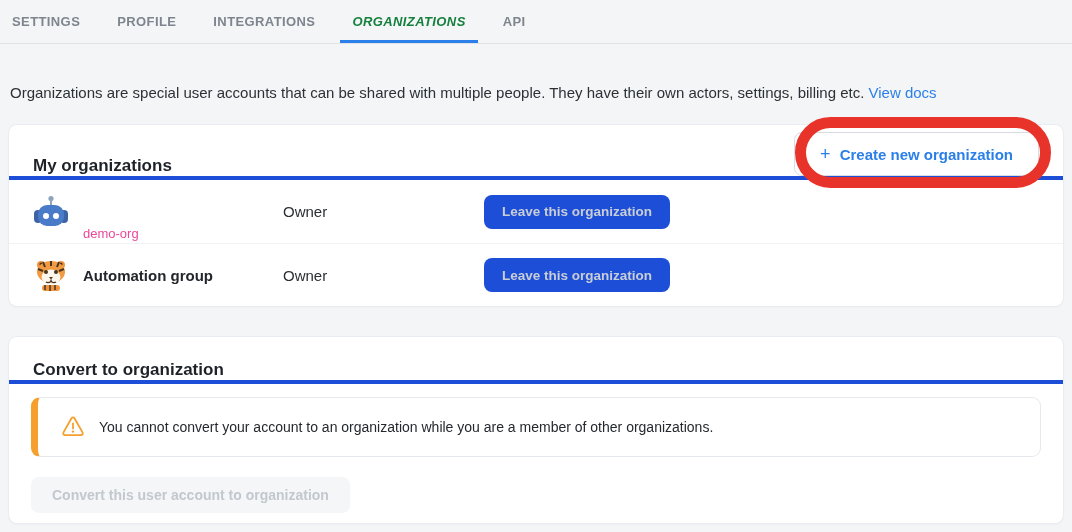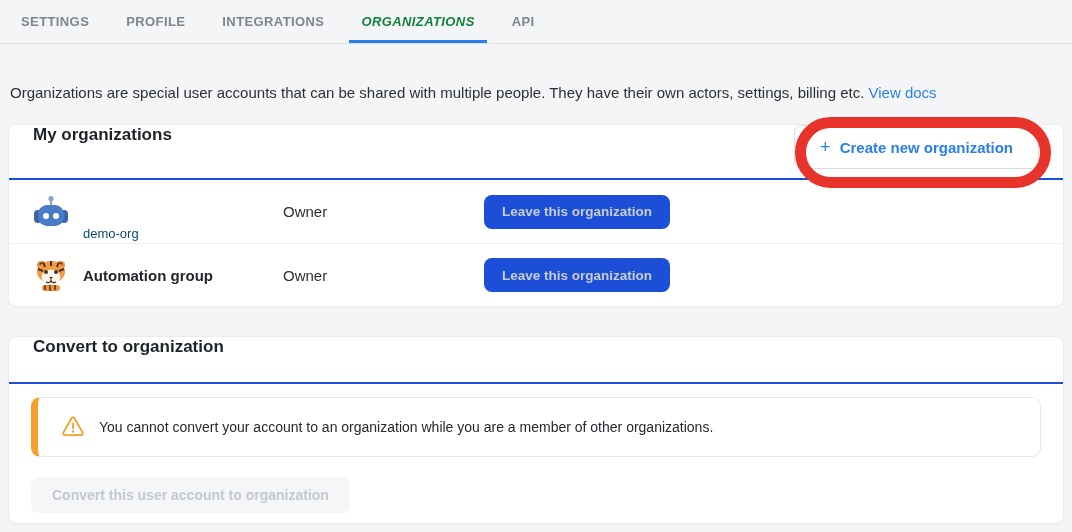--- a/index.html
+++ b/index.html
@@ -10,21 +10,20 @@
     position:relative;
     overflow:hidden;
     color:#23272c;
   }
   
   .tabbar {
     height:44px;
     border-bottom:1px solid #dfe3e8;
     display:flex;
     align-items:stretch;
-    padding-left:9px;
   }
   .tab {
     display:inline-flex;
     align-items:center;
     padding:0 12px;
     margin-right:13px;
     font-size:13px;
     font-weight:700;
     letter-spacing:.4px;
     color:#7e858e;
@@ -51,24 +50,24 @@
   }
   
   .card {
     background:#fff;
     border-radius:8px;
     margin:0 9px;
     box-shadow:0 0 0 1px #e9ecf0, 0 1px 3px rgba(0,0,0,.05);
   }
   .card-header {
     display:flex;
-    align-items:flex-start;
+    align-items:flex-end;
     justify-content:space-between;
     padding:0 24px;
-    border-bottom:2px solid #1d4ed8;
+    border-bottom:4px solid #1d4ed8;
   }
   .card-title {
     font-size:17px;
     font-weight:700;
     color:#1d2228;
   }
   #orgs-card { margin-top:23px; }
   #orgs-card .card-header { height:55px; }
   .create-btn {
     height:44px;
@@ -89,21 +88,21 @@
   .org-row {
     display:flex;
     align-items:center;
     height:63px;
     padding:0 24px;
   }
   .org-row + .org-row { border-top:1px solid #f0f2f4; }
   .avatar { width:36px; height:36px; margin-right:14px; flex:none; }
   .org-name-col { width:200px; }
   .org-name { font-size:15px; font-weight:700; color:#23272c; line-height:19px; }
-  .org-slug { font-size:13px; color:#0c4a6e; line-height:17px;margin-top:44px; }
+  .org-slug { font-size:13px; color:#ec4899; line-height:17px;margin-top:44px; }
   .org-role { width:201px; font-size:15px; color:#2a2f35; }
   .leave-btn {
     height:34px;
     padding:0 18px;
     background:#1d4ed8;
     color:#c9ced5;
     border:none;
     border-radius:8px;
     font-family:inherit;
     font-size:13.5px;

